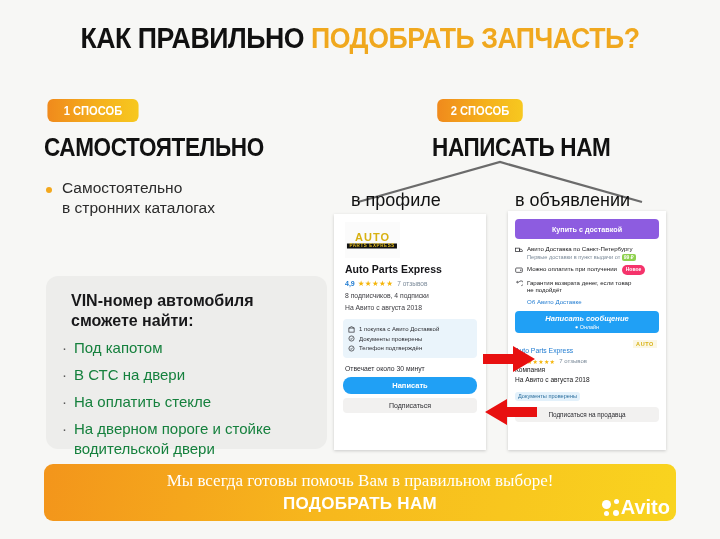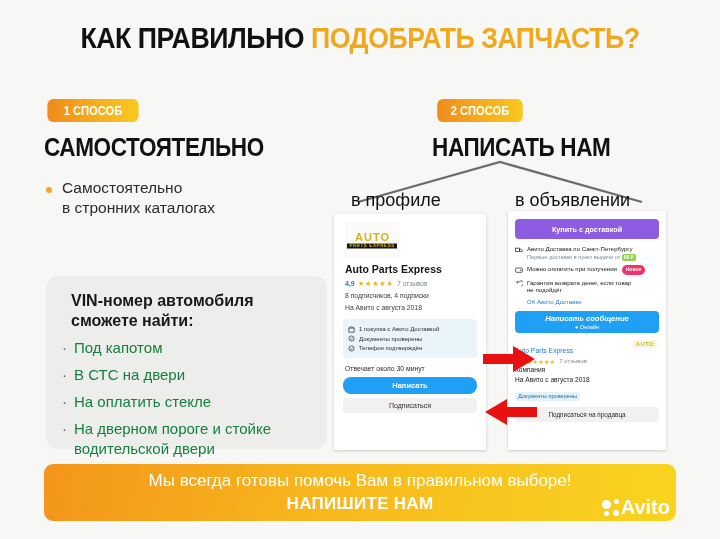--- a/index.html
+++ b/index.html
@@ -211,21 +211,21 @@
   #arrow-left{ left:483px; top:398px; }
 
   
   #banner{
     position:absolute; left:44px; top:464px; width:632px; height:57px;
     border-radius:9px;
     background:linear-gradient(100deg,#f3951b 0%,#f7b81d 45%,#f9d41f 100%);
     display:flex;flex-direction:column;align-items:center;justify-content:center;
     overflow:hidden;
   }
-  #banner .b1{ color:#fff; font-size:17px; }
+  #banner .b1{ color:#fff; font-size:17px;font-family:Liberation Serif, serif; }
   #banner .b2{ color:#fff; font-size:17px; font-weight:bold; margin-top:3px; letter-spacing:.3px;}
   #avito-logo{
     position:absolute; right:6px; bottom:2px;
     display:flex; align-items:center; color:#fff; font-weight:bold; font-size:20px;
   }
   #avito-logo .dots{ position:relative; width:17px;height:17px;margin-right:2px; }
   #avito-logo .dots i{ position:absolute;border-radius:50%;background:#fff; display:block;}
   .d1{ width:9px;height:9px; left:0; top:1px; }
   .d2{ width:5px;height:5px; right:0; top:0; }
   .d3{ width:5px;height:5px; left:2px; bottom:0; }
@@ -392,21 +392,21 @@
 
   <svg class="arrow" id="arrow-right" width="54" height="30" viewBox="0 0 54 30">
     <path d="M0 10 H30 V2 L52 15 L30 28 V20 H0 Z" fill="#e81010"></path>
   </svg>
   <svg class="arrow" id="arrow-left" width="54" height="28" viewBox="0 0 54 28">
     <path d="M54 9 H24 V1 L2 14 L24 27 V19 H54 Z" fill="#e81010"></path>
   </svg>
 
   <div id="banner">
     <div class="b1">Мы всегда готовы помочь Вам в правильном выборе!</div>
-    <div class="b2">НАПИШИТЕ НАМ</div>
+    <div class="b2">ПОДОБРАТЬ НАМ</div>
     <div id="avito-logo">
       <span class="dots">
         <i class="d1"></i>
           <i class="d2"></i>
           <i class="d3"></i>
           <i class="d4"></i>
       </span>
       <span>Avito</span>
     </div>
   </div>

